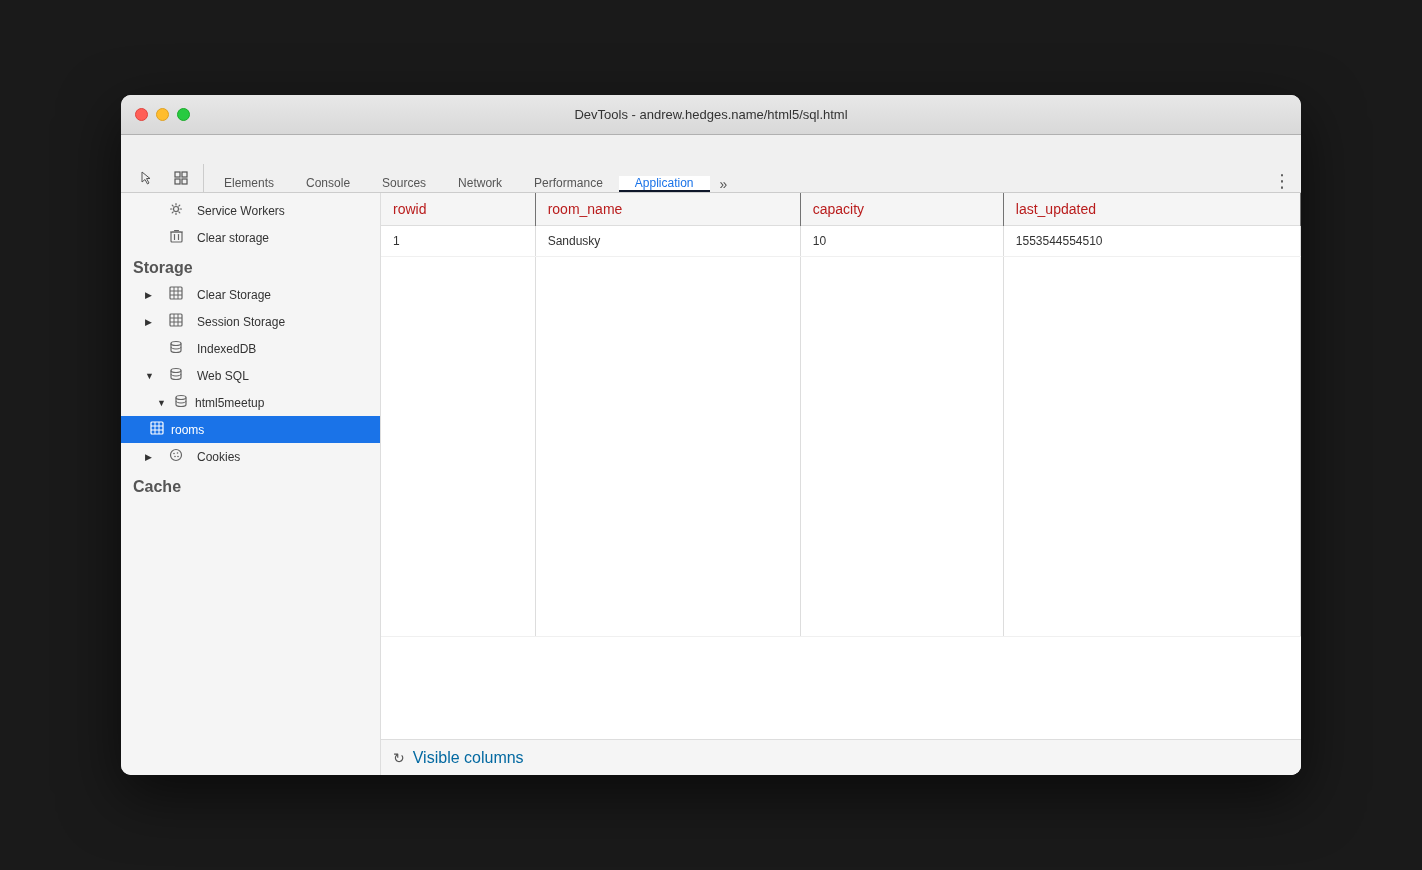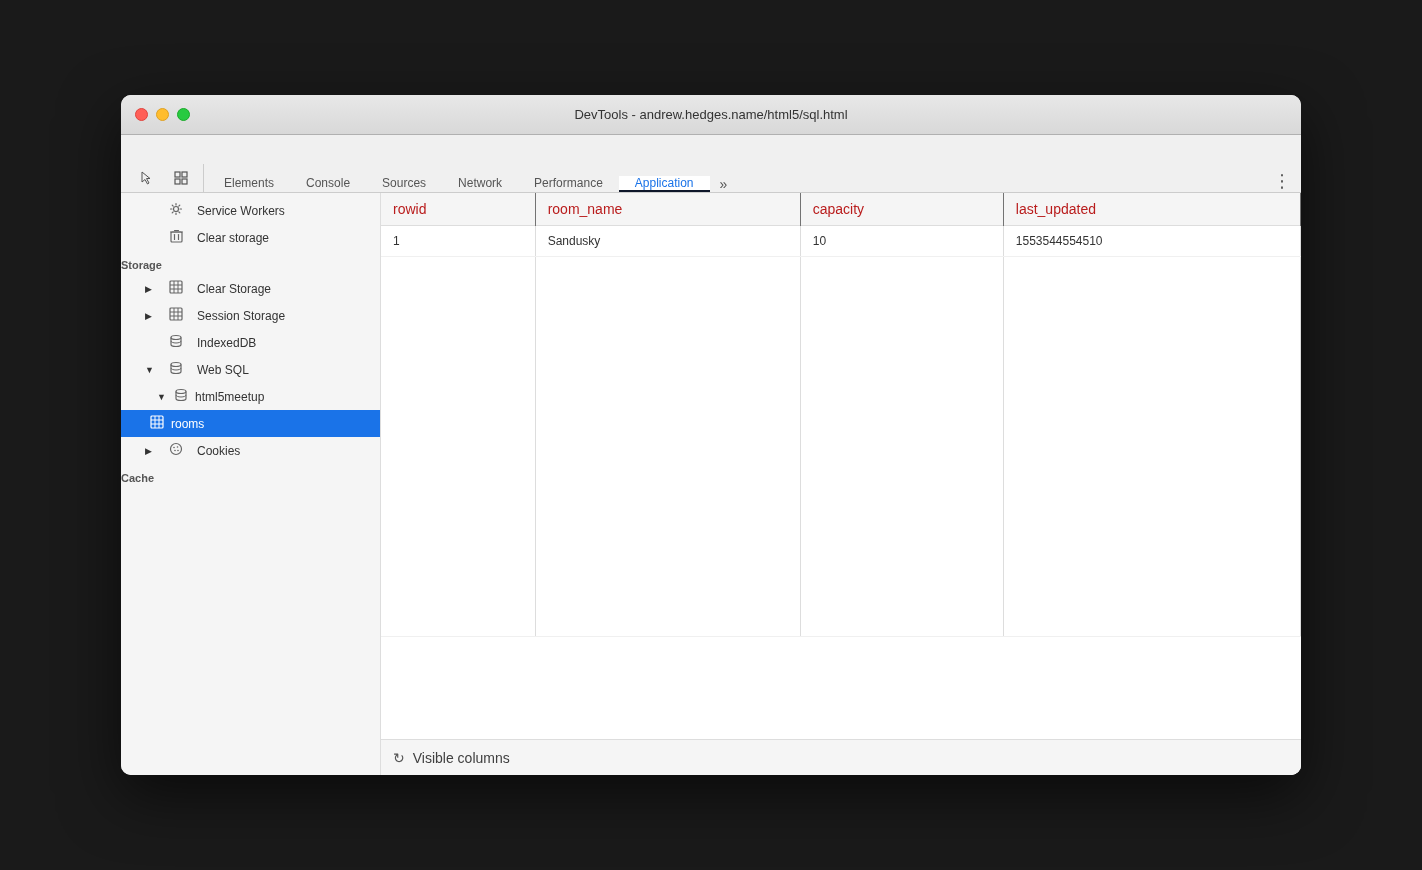--- a/index.html
+++ b/index.html
@@ -129,23 +129,23 @@
     .sidebar {
       width: 260px;
       background: #f5f5f5;
       border-right: 1px solid #ddd;
       overflow-y: auto;
       flex-shrink: 0;
       padding-top: 4px;
     }
 
     .sidebar-section-label {
-      font-size: 11px;
-      color: #555;
-      padding: 8px 12px 4px 0;
+      font-size: 16px;
+      color: #555;
+      padding: 8px 12px 4px 12px;
       font-weight: 600;
       text-transform: none;
     }
 
     .sidebar-item {
       display: flex;
       align-items: center;
       padding: 5px 8px 5px 12px;
       font-size: 12px;
       color: #333;
@@ -227,22 +227,22 @@
       gap: 8px;
       background: #f5f5f5;
       flex-shrink: 0;
     }
     .table-footer-icon {
       color: #555;
       font-size: 14px;
       cursor: pointer;
     }
     .table-footer-text {
-      font-size: 14px;
-      color: #404040;
+      font-size: 16px;
+      color: #0369a1;
     }
   </style>
 </head>
 <body>
 
 <div class="window">
 
   <div class="titlebar">
     <div class="traffic-lights">
       <div class="traffic-light tl-red"></div>

